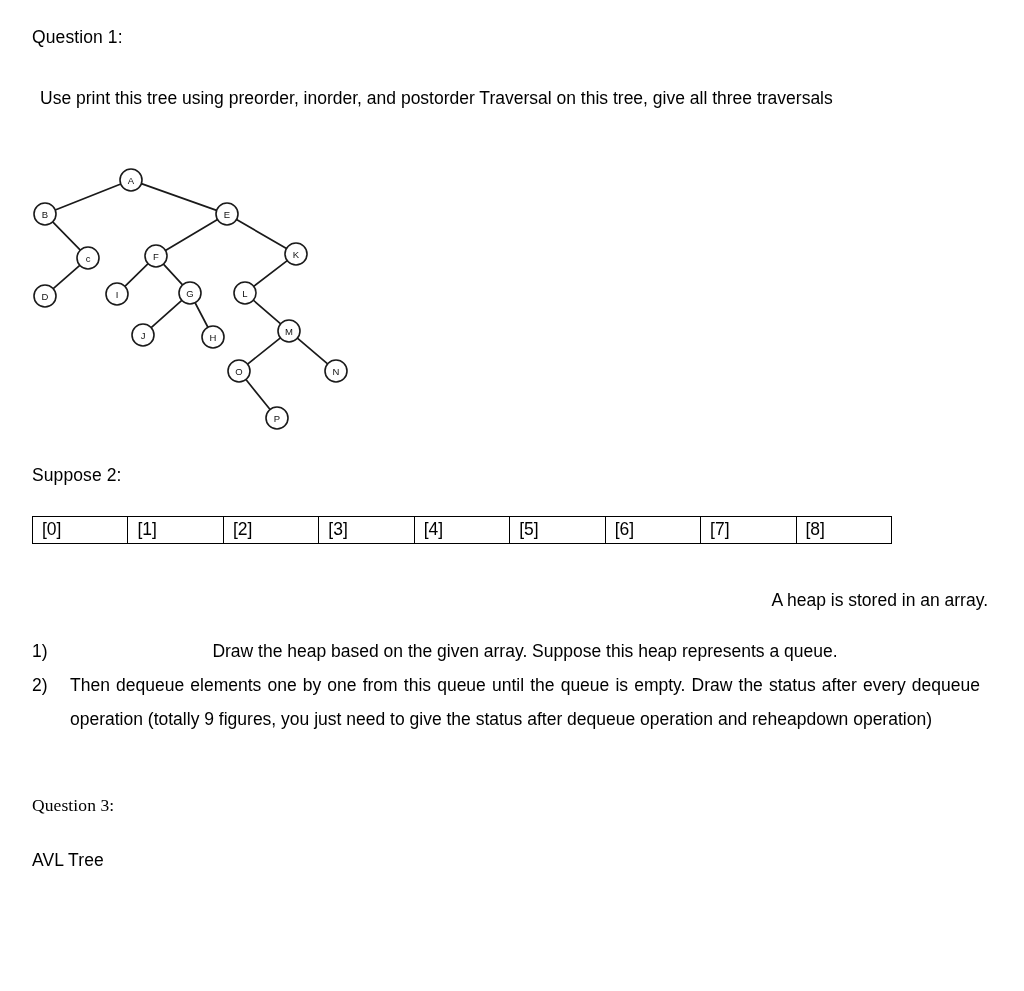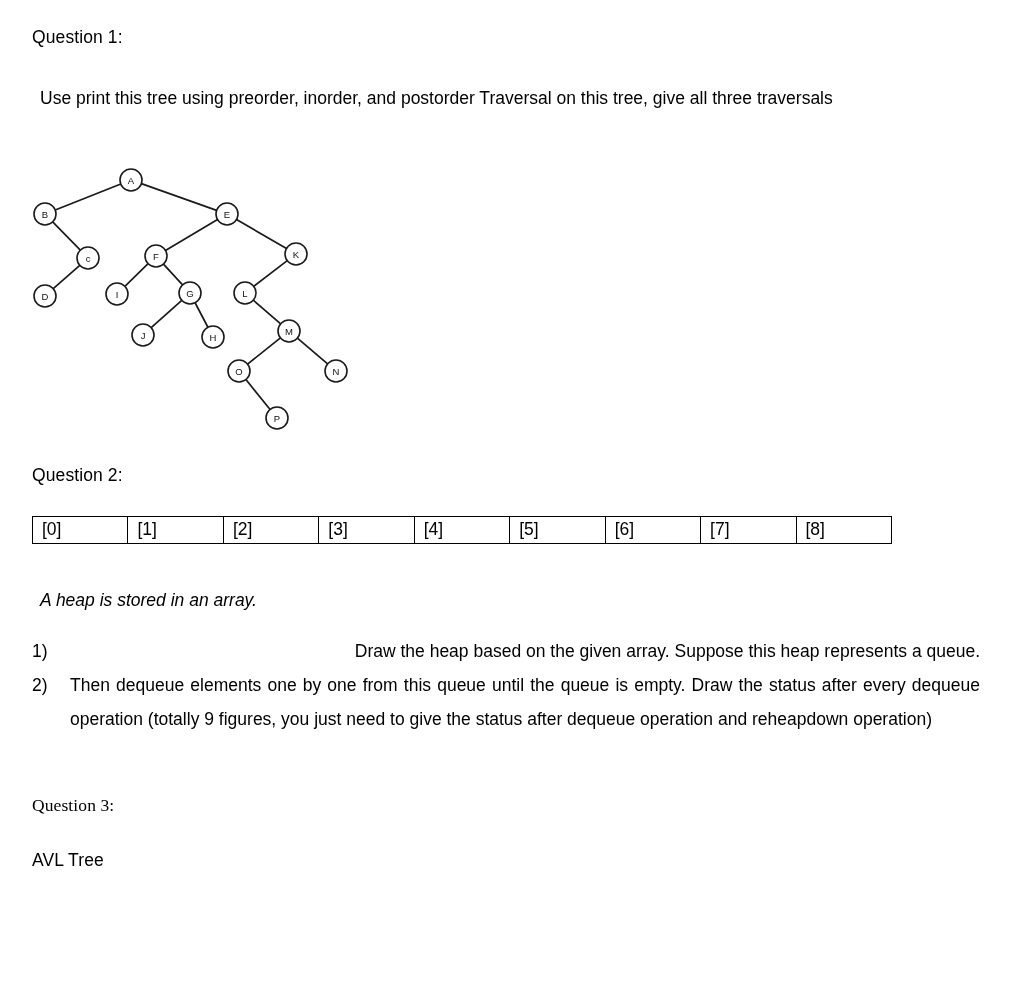--- a/index.html
+++ b/index.html
@@ -37,21 +37,21 @@
   .para {
     position: absolute;
     left: 20px;
     width: 948px;
     font-size: 17.5px;
     line-height: 34px;
     text-align: justify;
     text-justify: inter-word;
     margin-left: 8px;
   }
-  .para.nojust { text-align: left; font-style: italic; }
+  .para.nojust { text-align: right; }
 
   
   #tree-figure {
     position: absolute;
     left: 0;
     top: 155px;
     width: 400px;
     height: 290px;
   }
   #tree-figure svg { display: block; }
@@ -111,21 +111,21 @@
   .num-marker {
     width: 38px;
     flex: 0 0 38px;
     white-space: nowrap;
   }
   .num-text {
     flex: 1 1 auto;
     text-align: justify;
     text-justify: inter-word;
   }
-  .num-text.last-left { text-align: right; }
+  .num-text.last-left { text-align: center; }
 </style>
 </head>
 <body>
 
 <div class="page">
 
   <div class="q-heading" style="top:27px;">Question 1:</div>
 
   <div class="para" style="top:81px;">Use print this tree using preorder, inorder, and postorder Traversal on this tree, give all three traversals</div>
 
@@ -210,21 +210,21 @@
             <text x="324" y="216.5" class="tree-label">N</text>
           </g>
           <g>
             <circle cx="265" cy="263" r="11" class="tree-node-circle"></circle>
             <text x="265" y="263.5" class="tree-label">P</text>
           </g>
         </g>
     </svg>
   </div>
 
-  <div class="q-heading" style="top:465px;">Question 2:</div>
+  <div class="q-heading" style="top:465px;">Suppose 2:</div>
 
   <table id="heap-array-table">
     <tbody>
       <tr id="heap-index-row">
           <td>[0]</td>
           <td>[1]</td>
           <td>[2]</td>
           <td>[3]</td>
           <td>[4]</td>
           <td>[5]</td>

